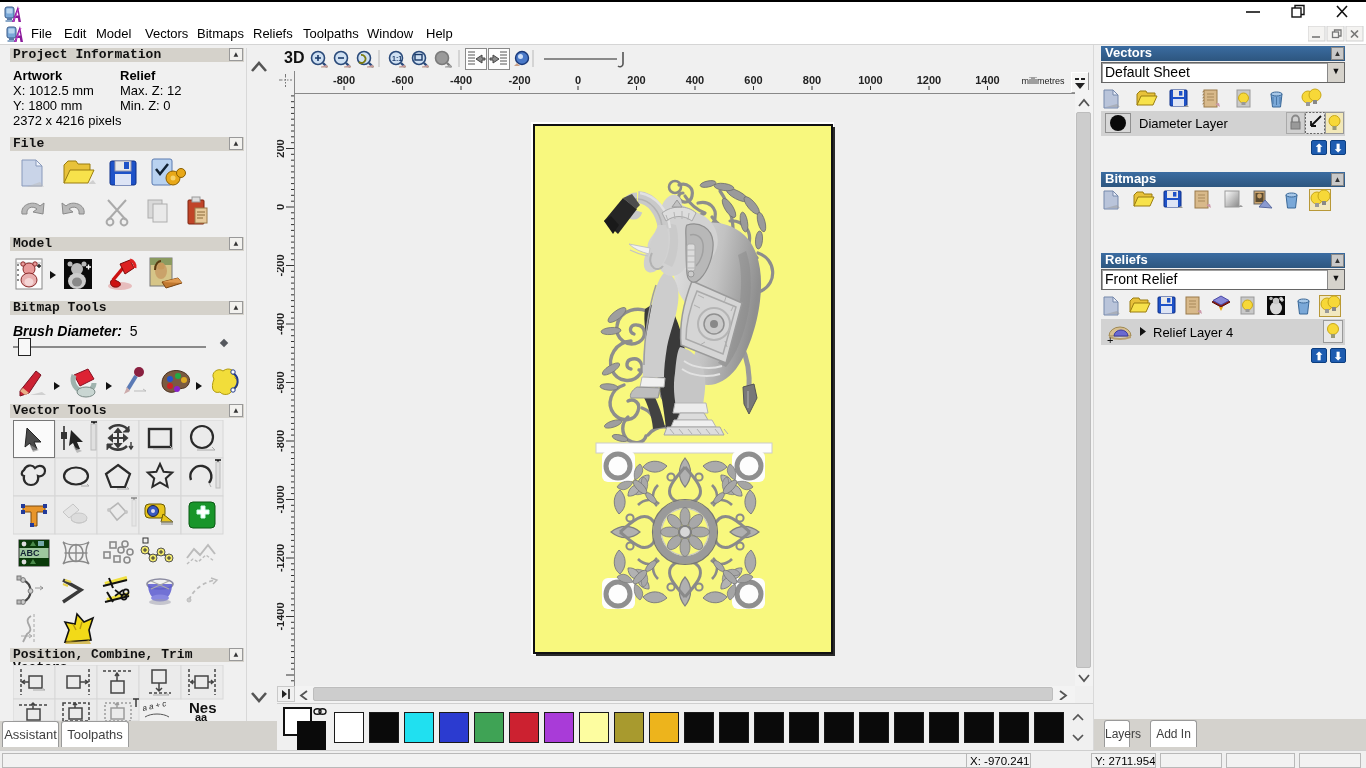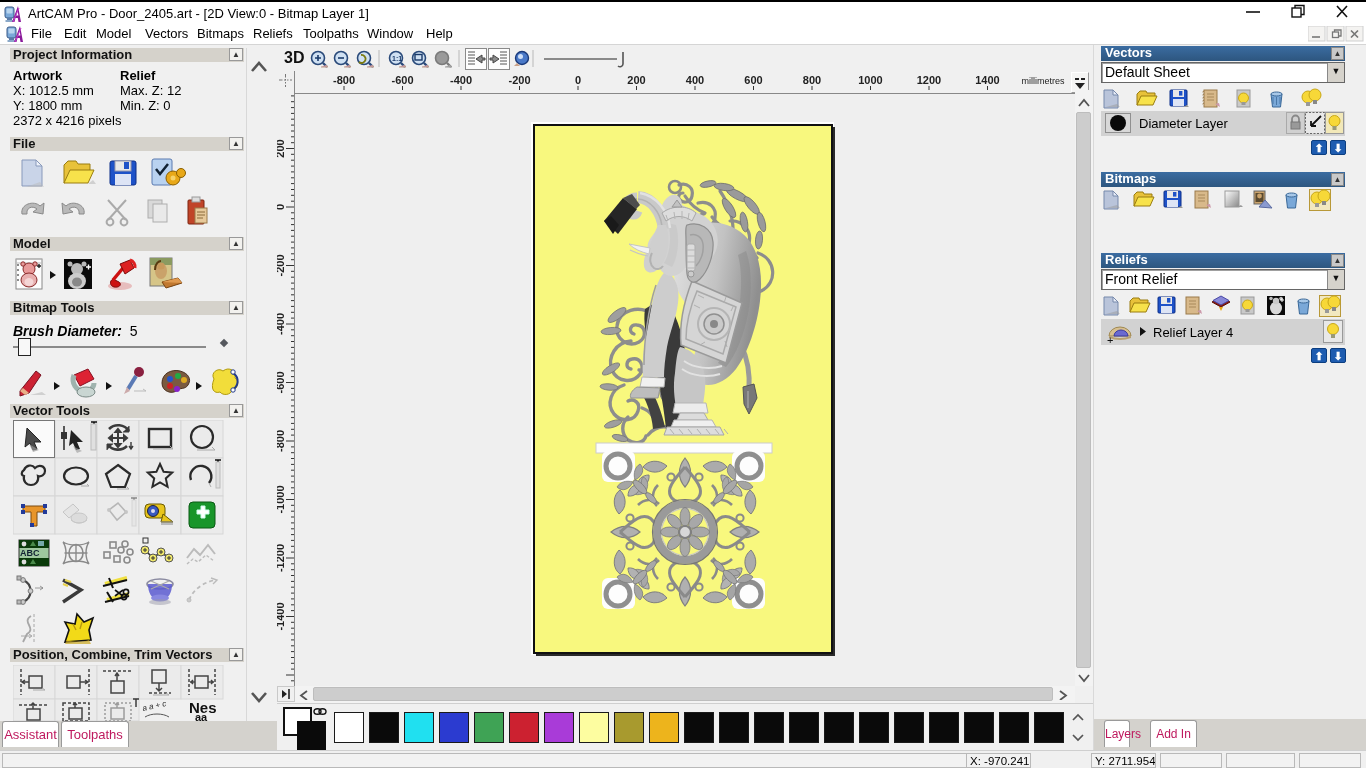--- a/index.html
+++ b/index.html
@@ -15,21 +15,21 @@
 #titletext { left:28px; top:4px; }
 #menubar { left:0; top:23px; width:1366px; height:22px; background:#fff;
   font-size:13px; border-bottom:1px solid #d5d5d5;}
 .menuitem { position:absolute; top:3px; }
 
 
 #leftpanel { left:0; top:45px; width:277px; height:705px; background:#f0f0f0; }
 #rightpanel { left:1093px; top:45px; width:273px; height:705px; background:#f0f0f0;
   border-left:1px solid #d9d9d9; }
 .lhdr { position:absolute; left:10px; width:234px; height:14px; background:#d5d2cb;
-  font-size:13px; font-weight:bold; color:#111; line-height:13px; padding-left:3px; }
+  font-size:13px; font-weight:bold; color:#111; line-height:13px; padding-left:3px;font-family:Liberation Mono, monospace; }
 .lhdr .up { position:absolute; right:1px; top:0px; width:14px; height:13px;
   background:#f2f1ee; border:1px solid #999; text-align:center; line-height:11px;
   font-size:8px; color:#333; font-weight:normal;}
 .rhdr { position:absolute; left:7px; width:244px; height:15px;
   background:linear-gradient(#3b6ca1,#2d567f); color:#fff; font-size:13px;
   font-weight:bold; line-height:14px; padding-left:4px; }
 .rhdr .up { position:absolute; right:1px; top:1px; width:13px; height:13px;
   background:#c9c9c9; border:1px solid #888; color:#333; font-size:8px;
   text-align:center; line-height:11px; font-weight:normal; }
 .combo { position:absolute; left:7px; width:244px; height:21px; background:#fff;
@@ -63,39 +63,38 @@
 
 
 #statusbar { left:0; top:750px; width:1366px; height:18px; background:#f0f0f0;
   border-top:1px solid #cfcfcf; font-size:11.5px; }
 .sfield { position:absolute; top:2px; height:15px; border:1px solid #b9b9b9;
   background:#f2f2f2; line-height:14px; padding-left:3px; white-space:nowrap; overflow:hidden; }
 
 
 .tab { position:absolute; background:#fff; border:1px solid #9a9a9a;
   border-bottom:none; border-radius:3px 3px 0 0; font-size:13px;
-  text-align:center; color:#be185d; }
+  text-align:center; color:#404040; }
 .texture { position:absolute; background:#d4d2cd; }
 svg { display:block; }
 </style>
 </head>
 <body>
 <div id="root">
   <div class="abs" id="topline"></div>
   <div class="abs" id="titlebar">
     <svg class="abs" style="left:4px;top:3px" width="21" height="18" viewBox="0 0 21 18">
       <rect x="1" y="2" width="9" height="11" rx="2" fill="#7aa8d8" stroke="#3a5a88"></rect>
       <rect x="2.5" y="3.5" width="6" height="5" rx="1" fill="#b8d4ee"></rect>
       <rect x="3" y="13" width="5" height="2" fill="#5a7aa8"></rect>
         <rect x="1.5" y="15" width="8" height="2" fill="#8aa8c8"></rect>
       <path d="M8 17 L14 1 L17 17 L14.5 17 L13.8 13 L11.5 13 L10.5 17 Z" fill="#8a1a9a"></path>
       <path d="M12 10.5 L13.5 5.5 L14.4 10.5 Z" fill="#fff"></path>
       <path d="M9 17 L15 3" stroke="#c040c8" stroke-width="1"></path>
     </svg>
-    <div class="abs" id="titletext" style="left:28px">ArtCAM Pro - Door_2405.art - [2D View:0 - Bitmap Layer 1]</div>
     <svg class="abs" style="left:1240px;top:0px" width="120" height="20" viewBox="0 0 120 20">
       <line x1="6" y1="10" x2="20" y2="10" stroke="#111" stroke-width="1.6"></line>
       <rect x="52" y="6" width="9" height="9" fill="none" stroke="#111" stroke-width="1.4"></rect>
       <path d="M55 6 v-2.5 h9 v9 h-3" fill="none" stroke="#111" stroke-width="1.4"></path>
       <path d="M97 4 l10 11 M107 4 l-10 11" stroke="#111" stroke-width="1.6"></path>
     </svg>
   </div>
   <div class="abs" id="menubar">
     <svg class="abs" style="left:6px;top:2px" width="21" height="18" viewBox="0 0 21 18">
       <rect x="1" y="2" width="9" height="11" rx="2" fill="#7aa8d8" stroke="#3a5a88"></rect>

